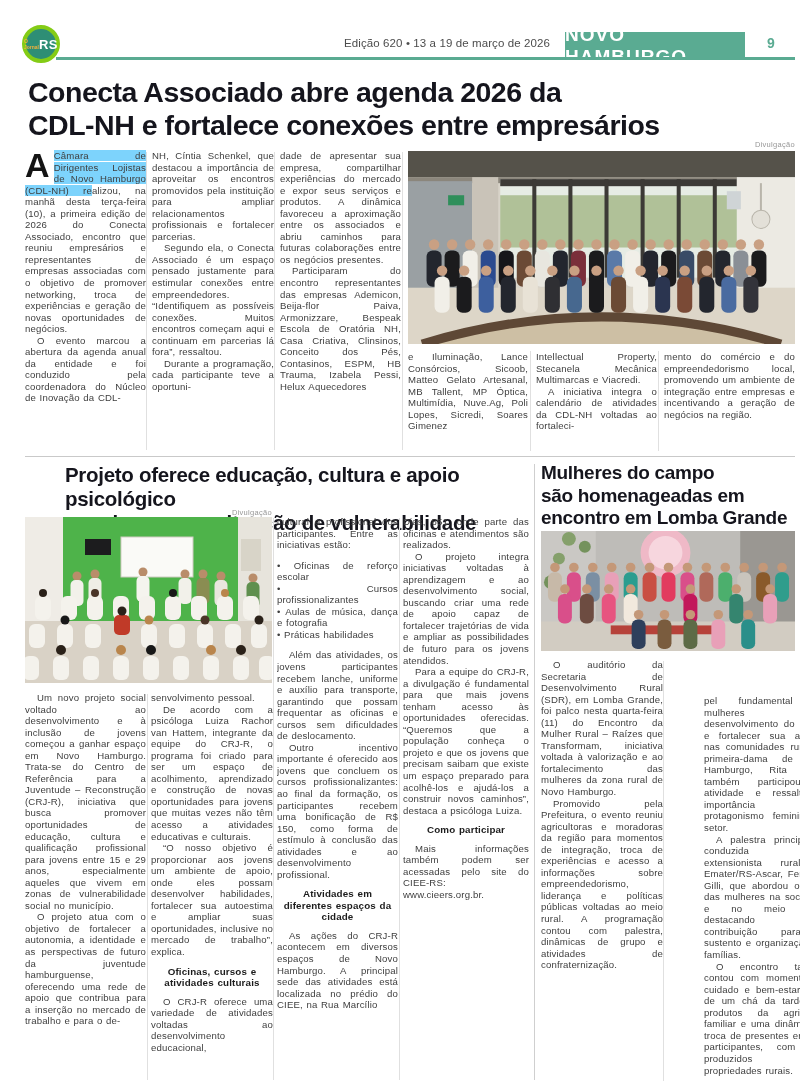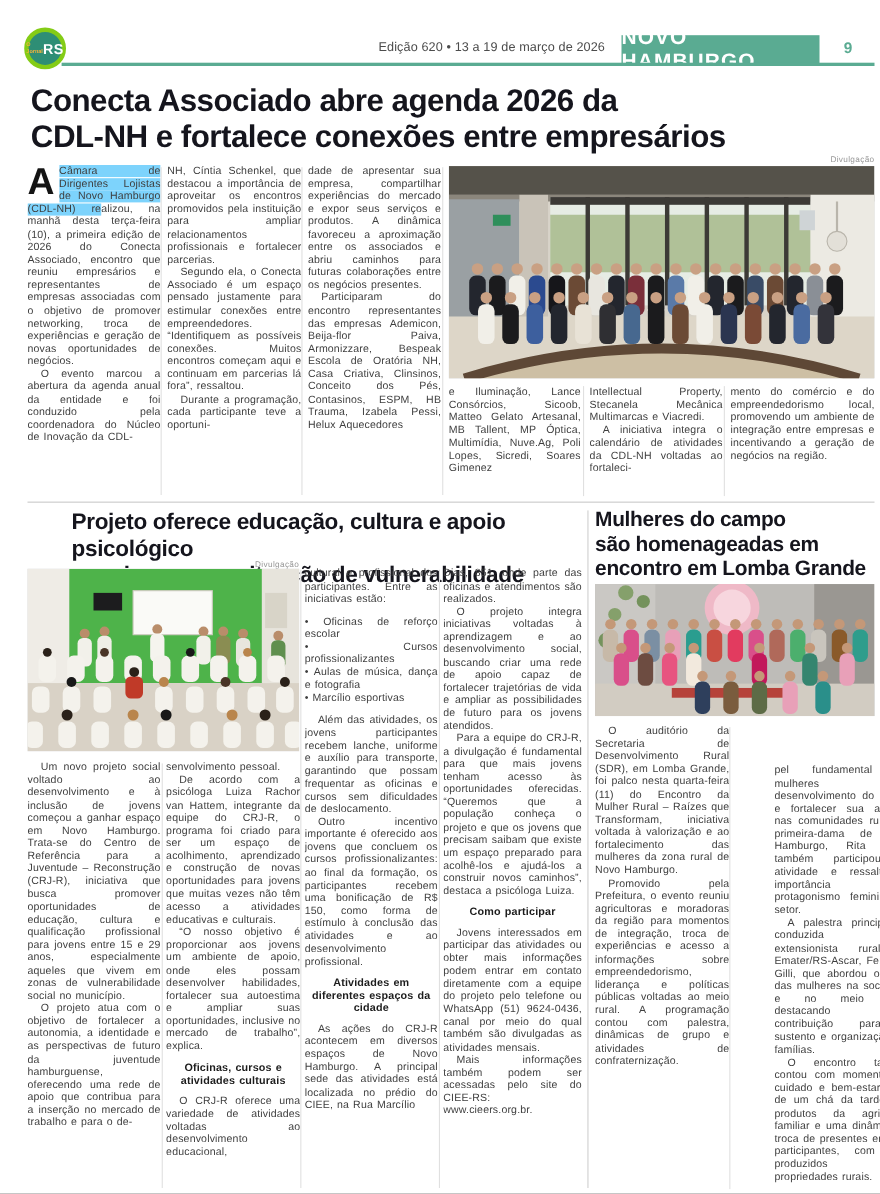--- a/index.html
+++ b/index.html
@@ -251,32 +251,31 @@
     <p class="ind">De acordo com a psicóloga Luiza Rachor van Hattem, integrante da equipe do CRJ-R, o programa foi criado para ser um espaço de acolhimento, aprendizado e construção de novas oportunidades para jovens que muitas vezes não têm acesso a atividades educativas e culturais.</p>
     <p class="ind">“O nosso objetivo é proporcionar aos jovens um ambiente de apoio, onde eles possam desenvolver habilidades, fortalecer sua autoestima e ampliar suas oportunidades, inclusive no mercado de trabalho”, explica.</p>
     <h4 class="subhead">Oficinas, cursos e atividades culturais</h4>
     <p class="ind">O CRJ-R oferece uma variedade de atividades voltadas ao desenvolvimento educacional,</p>
   </div>
   <div class="col" style="left:277px;top:516px;width:121px;height:566px;">
     <p>cultural e profissional dos participantes. Entre as iniciativas estão:</p>
     <p class="bullet gap-top">• Oficinas de reforço escolar</p>
     <p class="bullet">• Cursos profissionalizantes</p>
     <p class="bullet">• Aulas de música, dança e fotografia</p>
-    <p class="bullet">• Marcílio esportivas</p>
+    <p class="bullet">• Práticas habilidades</p>
     <p class="ind gap-top">Além das atividades, os jovens participantes recebem lanche, uniforme e auxílio para transporte, garantindo que possam frequentar as oficinas e cursos sem dificuldades de deslocamento.</p>
     <p class="ind">Outro incentivo importante é oferecido aos jovens que concluem os cursos profissionalizantes: ao final da formação, os participantes recebem uma bonificação de R$ 150, como forma de estímulo à conclusão das atividades e ao desenvolvimento profissional.</p>
     <h4 class="subhead">Atividades em diferentes espaços da cidade</h4>
     <p class="ind">As ações do CRJ-R acontecem em diversos espaços de Novo Hamburgo. A principal sede das atividades está localizada no prédio do CIEE, na Rua Marcílio</p>
   </div>
   <div class="col" style="left:403px;top:516px;width:126px;height:566px;">
     <p>Dias, 851, onde parte das oficinas e atendimentos são realizados.</p>
     <p class="ind">O projeto integra iniciativas voltadas à aprendizagem e ao desenvolvimento social, buscando criar uma rede de apoio capaz de fortalecer trajetórias de vida e ampliar as possibilidades de futuro para os jovens atendidos.</p>
     <p class="ind">Para a equipe do CRJ-R, a divulgação é fundamental para que mais jovens tenham acesso às oportunidades oferecidas. “Queremos que a população conheça o projeto e que os jovens que precisam saibam que existe um espaço preparado para acolhê-los e ajudá-los a construir novos caminhos”, destaca a psicóloga Luiza.</p>
     <h4 class="subhead">Como participar</h4>
-    <p class="ind">Jovens interessados em participar das atividades ou obter mais informações podem entrar em contato diretamente com a equipe do projeto pelo telefone ou WhatsApp (51) 9624-0436, canal por meio do qual também são divulgadas as atividades mensais.</p>
     <p class="ind">Mais informações também podem ser acessadas pelo site do CIEE-RS: www.cieers.org.br.</p>
   </div>
   <div class="vrule" style="left:147px;top:694px;height:386px;"></div>
   <div class="vrule" style="left:273px;top:518px;height:562px;"></div>
   <div class="vrule" style="left:399px;top:518px;height:562px;"></div>
 
   <div class="vrule" style="left:534px;top:464px;height:616px;background:#cfcfcf;"></div>
 
   <div class="h3">
     <div>Mulheres do campo</div>

